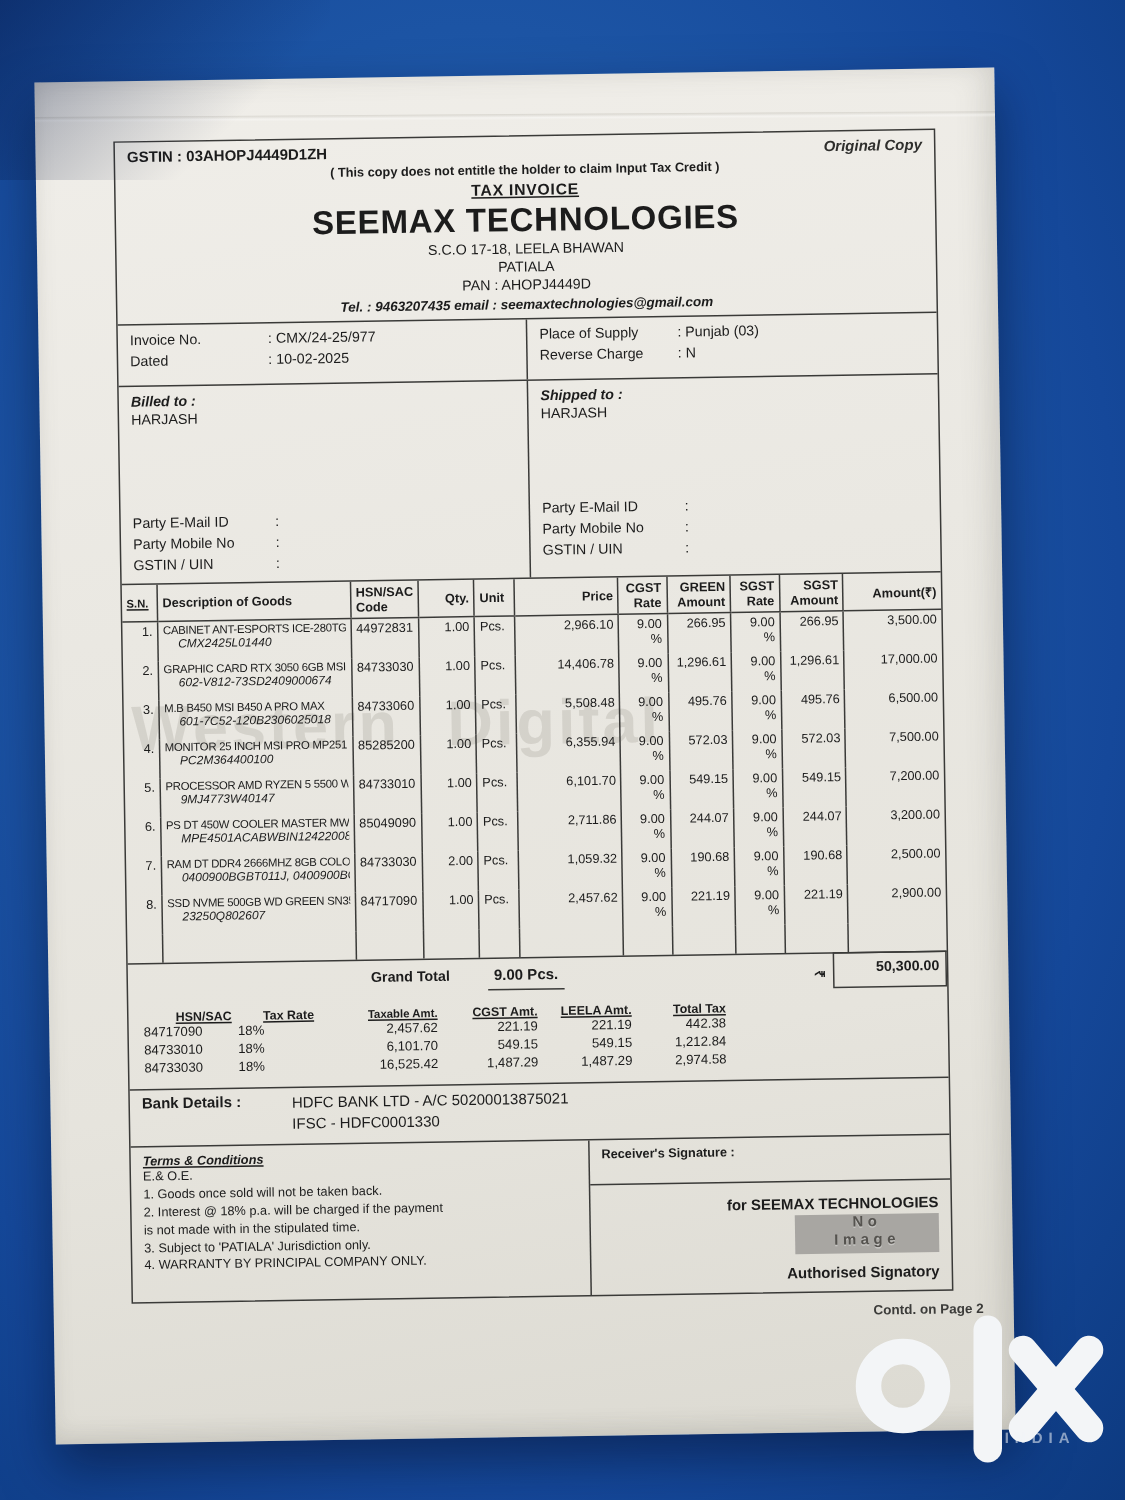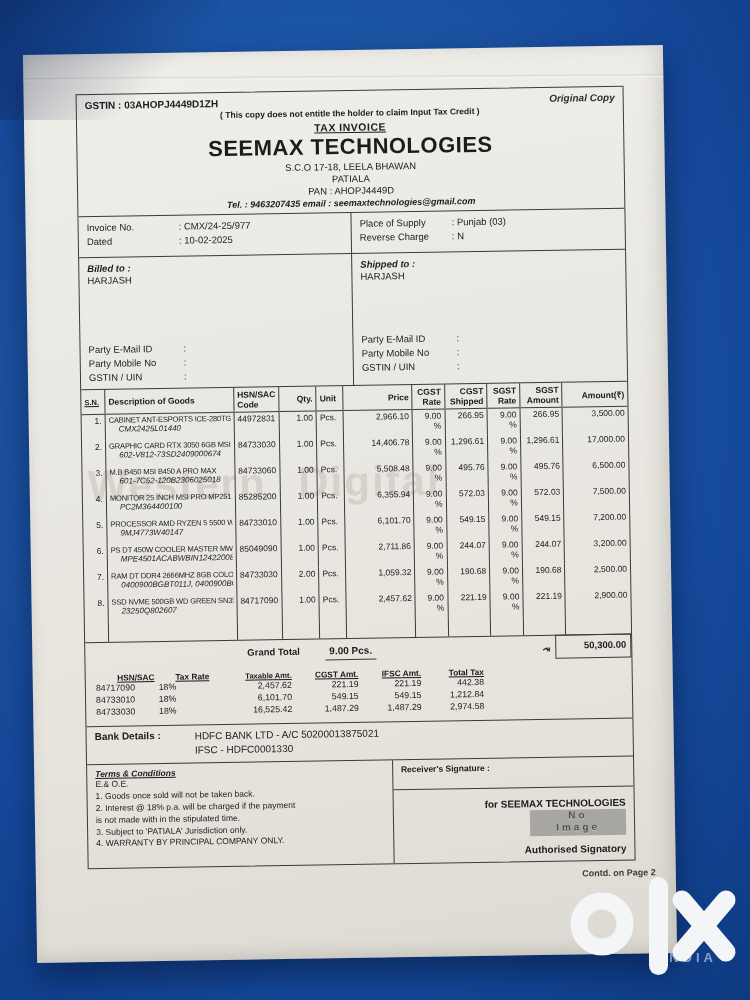--- a/index.html
+++ b/index.html
@@ -87,21 +87,21 @@
   .sigcell{width:44%;display:flex;flex-direction:column;}
   .recv{border-bottom:1px solid #3a3a38;padding:4px 8px;font-size:8.5px;font-weight:bold;height:30px;box-sizing:border-box;}
   .sigarea{flex:1;padding:6px 8px;text-align:right;display:flex;flex-direction:column;align-items:flex-end;}
   .forco{font-size:10px;font-weight:bold;margin-top:4px;}
   .noimg{margin-top:1px;background:#a8a6a2;color:#55534f;width:96px;height:26px;
     font-size:10px;font-weight:bold;letter-spacing:3px;text-align:center;line-height:1.2;
     text-shadow:0 1px 0 rgba(255,255,255,.35);}
   .authsig{font-size:10px;font-weight:bold;margin-top:8px;}
   
   .olx{position:absolute;left:560px;top:872px;width:185px;height:115px;color:#f3f5f7;}
-  .olx-india{position:absolute;right:28px;bottom:22px;font-size:13px;letter-spacing:4px;
+  .olx-india{position:absolute;right:28px;bottom:22px;font-size:10px;letter-spacing:4px;
     color:rgba(240,244,248,.55);font-weight:bold;}
 </style>
 </head>
 <body>
 
 <div class="scene">
 
   <div class="paper">
     <div class="crease"></div>
     <div class="showthrough">Western Digital</div>
@@ -206,21 +206,21 @@
           </colgroup>
           <thead>
             <tr>
               <th style="text-align:left;font-size:7.5px;text-decoration:underline;">S.N.</th>
               <th style="text-align:left;">Description of Goods</th>
               <th style="text-align:left;">HSN/SAC Code</th>
               <th class="num">Qty.</th>
               <th style="text-align:left;">Unit</th>
               <th class="num">Price</th>
               <th class="num">CGST Rate</th>
-              <th class="num">CGST Shipped</th>
+              <th class="num">GREEN Amount</th>
               <th class="num">SGST Rate</th>
               <th class="num">SGST Amount</th>
               <th class="num">Amount(₹)</th>
             </tr>
           </thead>
           <tbody>
 
             <tr class="item">
               <td class="c-sn">1.</td>
               <td>
@@ -390,21 +390,21 @@
               <col style="width:17%">
               <col style="width:16%">
               <col style="width:16%">
             </colgroup>
           <thead>
             <tr>
               <th>HSN/SAC</th>
               <th>Tax Rate</th>
               <th class="num" style="font-size:7.6px;">Taxable Amt.</th>
               <th class="num">CGST Amt.</th>
-              <th class="num">IFSC Amt.</th>
+              <th class="num">LEELA Amt.</th>
               <th class="num">Total Tax</th>
             </tr>
           </thead>
           <tbody>
 
             <tr>
               <td>84717090</td>
               <td>18%</td>
               <td class="num">2,457.62</td>
               <td class="num">221.19</td>

